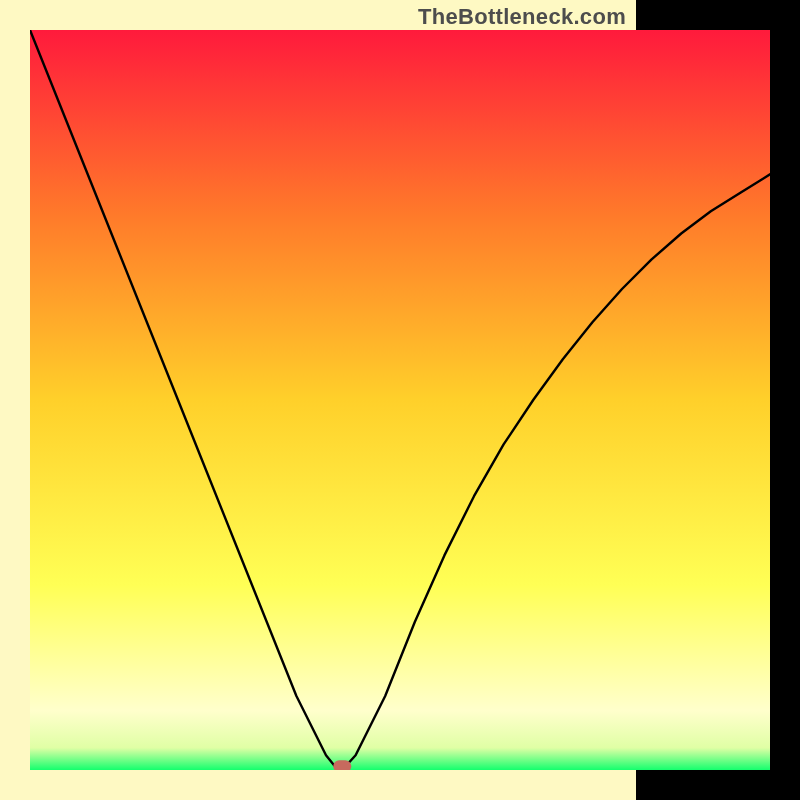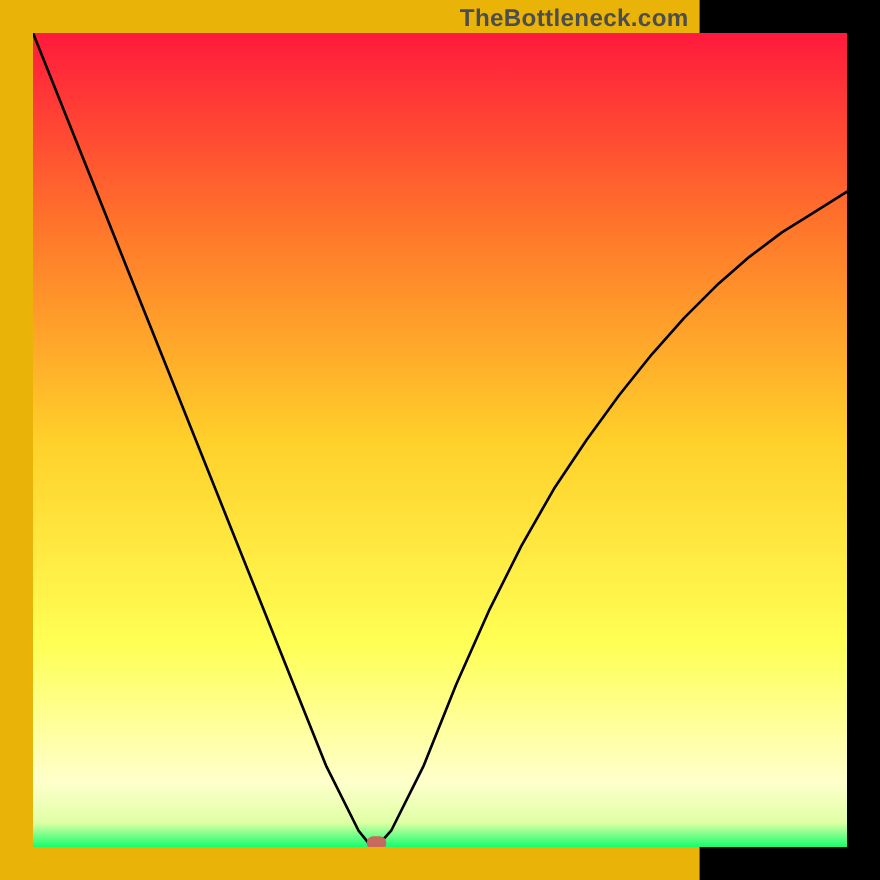--- a/index.html
+++ b/index.html
@@ -8,21 +8,21 @@
     width: 800px;
     height: 800px;
     background: #000;
     font-family: Arial, Helvetica, sans-serif;
     overflow: hidden;
   }
   .outer {
     width: 636px;
     height: 800px;
     position: relative;
-    background: #eab308;
+    background: #fef9c3;
   }
   .watermark {
     position: absolute;
     top: 4px;
     right: 10px;
     color: #4d4d4d;
     font-size: 22px;
     font-weight: 600;
     letter-spacing: 0.3px;
   }

